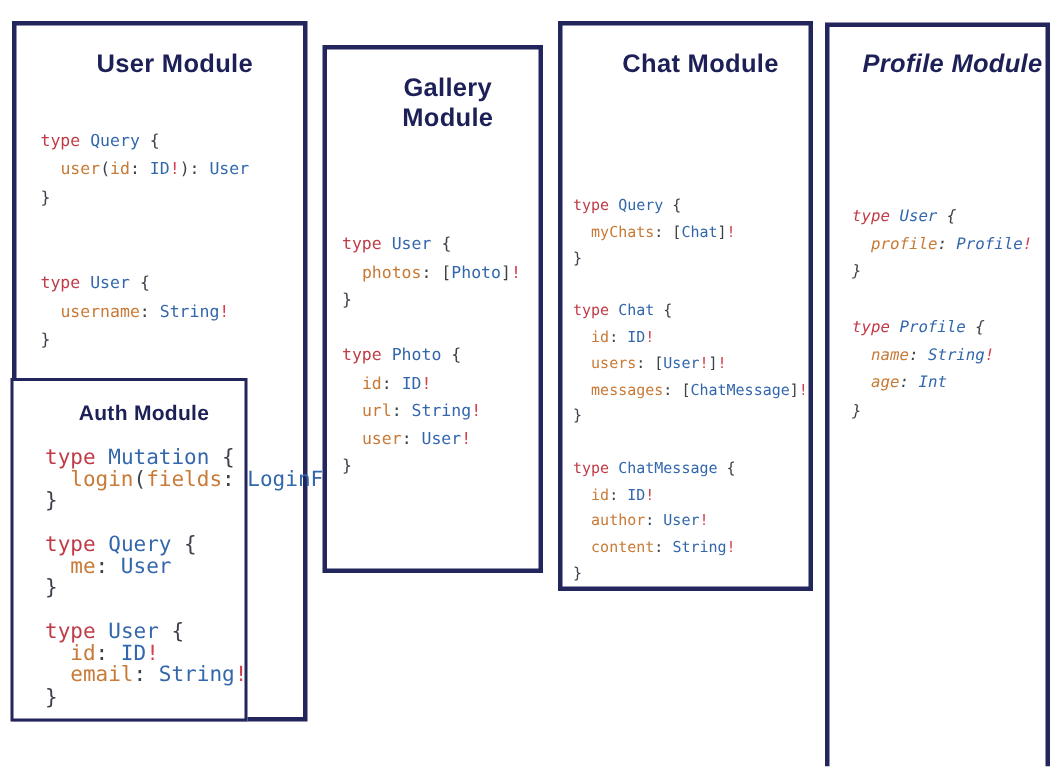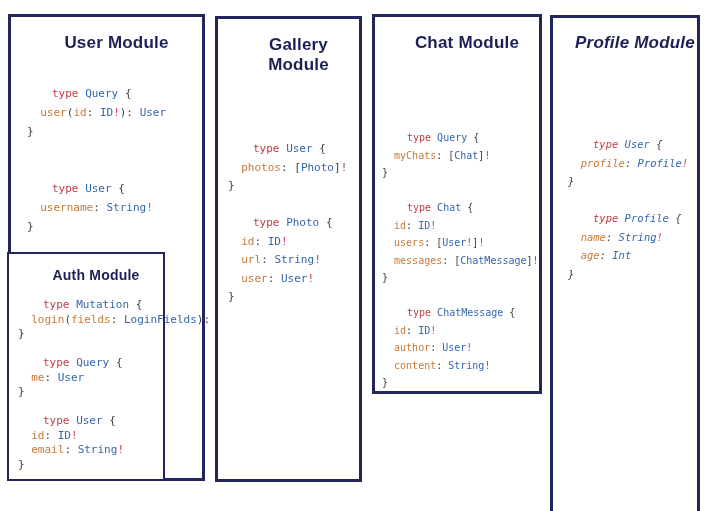--- a/index.html
+++ b/index.html
@@ -35,35 +35,35 @@
     letter-spacing:.2px;
     padding-left:20px;
   }
   .code{
     position:absolute;
     font-family:"DejaVu Sans Mono","Liberation Mono",monospace;
     white-space:pre;
     color:var(--tok-p);
   }
   .code .line{white-space:pre;}
-  .tok-k{color:var(--tok-k);margin-left:25px;}
+  .tok-k{color:var(--tok-k);}
   .tok-t{color:var(--tok-t);text-align:center;}
   .tok-f{color:var(--tok-f);}
   .tok-b{color:var(--tok-b);}
   .tok-p{color:var(--tok-p);}
 
   .module-user{left:8px;top:14px;width:197px;height:467px;}
   .module-user h2{top:16px;font-size:17px;}
   .code-user{left:16px;top:67px;font-size:11px;line-height:19px;}
 
   .module-auth{left:-4px;top:235px;width:158px;height:229px;border-width:2px;}
   .module-auth h2{top:13px;font-size:14px;}
-  .code-auth{left:9px;top:44px;font-size:11px;line-height:14.5px;}
+  .code-auth{left:21px;top:44px;font-size:14px;line-height:14.5px;}
 
-  .module-gallery{left:215px;top:16px;width:147px;height:466px;}
+  .module-gallery{left:215px;top:30px;width:147px;height:352px;}
   .module-gallery h2{top:16px;font-size:17px;}
   .code-gallery{left:10px;top:121px;font-size:11px;line-height:18.5px;}
 
   .module-chat{left:372px;top:14px;width:170px;height:380px;}
   .module-chat h2{top:16px;font-size:17px;}
   .code-chat{left:7px;top:112px;font-size:10px;line-height:17.5px;}
 
   .module-profile{left:550px;top:15px;width:150px;height:502px;font-style:italic;}
   .module-profile h2{top:15px;font-size:17px;}
   .code-profile{left:15px;top:117px;font-size:10.5px;line-height:18.5px;}

